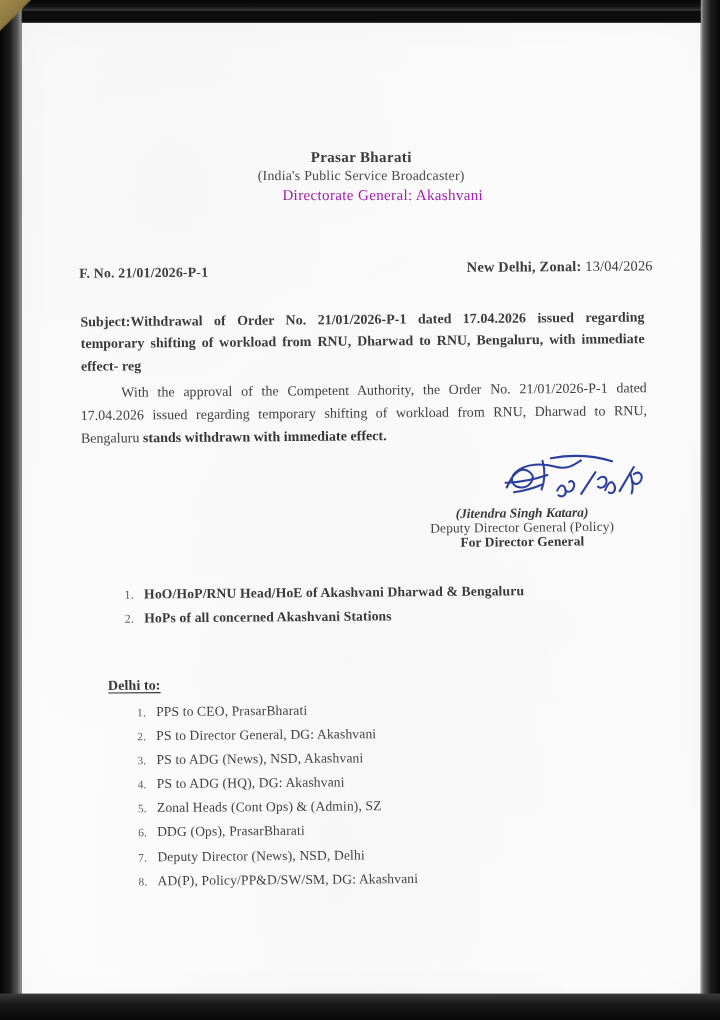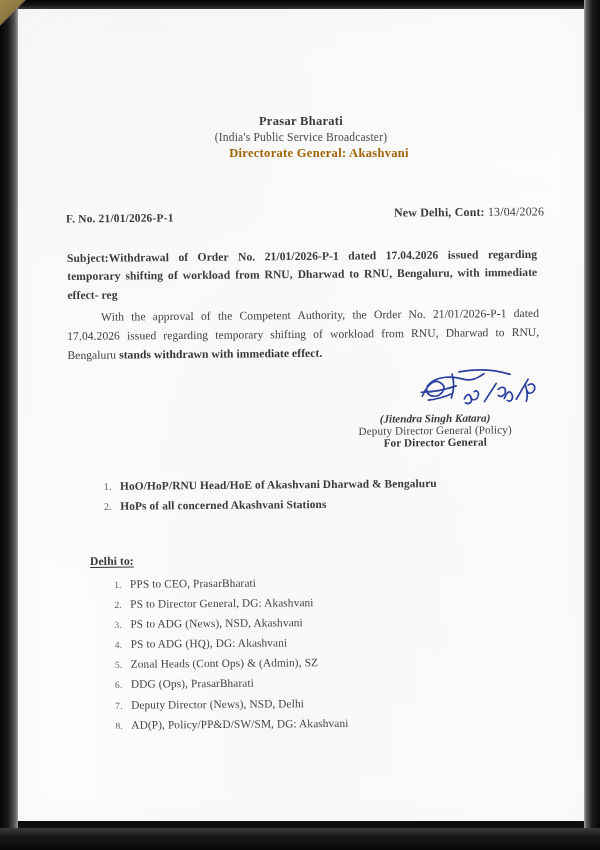--- a/index.html
+++ b/index.html
@@ -46,21 +46,21 @@
   .corner-fold {
     top: 0; left: 0;
     width: 26px; height: 26px;
     background: linear-gradient(135deg, #a08a4e 0%, #8d7840 45%, rgba(141,120,64,0) 65%);
     clip-path: polygon(0 0, 100% 0, 0 100%);
   }
 
   
   .paper {
     position: absolute;
-    top: 9px;
+    top: 19px;
     left: 18px;
     width: 566px;
     height: 812px;
     background: #fcfcfc;
     box-shadow: inset 0 0 40px rgba(0,0,0,0.025);
   }
   .paper-grain {
     position: absolute;
     inset: 0;
     pointer-events: none;
@@ -92,23 +92,23 @@
     letter-spacing: 0.3px;
     color: #3a3a3c;
   }
   .org-tagline {
     font-size: 11.5px;
     color: #4a4a4c;
     letter-spacing: 0.2px;
   }
   .org-directorate {
     font-size: 12.5px;
-    font-weight: bold;
+    font-weight: normal;
     letter-spacing: 0.3px;
-    color: #a16207;
+    color: #a21caf;
     padding-left: 36px;
   }
 
   
   .file-row {
     position: absolute;
     top: 196px;
     left: 48px;
     right: 38px;
     height: 22px;
@@ -287,21 +287,21 @@
 
       <div class="letterhead">
         <div class="org-name">Prasar Bharati</div>
         <div class="org-tagline">(India's Public Service Broadcaster)</div>
         <div class="org-directorate">Directorate General: Akashvani</div>
       </div>
 
       <div class="file-row">
         <div class="file-no">F. No. 21/01/2026-P-1</div>
         <div class="place-date">
-          <span class="lbl">New Delhi, Cont:</span><span class="val"> 13/04/2026</span>
+          <span class="lbl">New Delhi, Zonal:</span><span class="val"> 13/04/2026</span>
         </div>
       </div>
 
       <div class="subject-block">Subject:Withdrawal of Order No. 21/01/2026-P-1 dated 17.04.2026 issued regarding temporary shifting of workload from RNU, Dharwad to RNU, Bengaluru, with immediate effect- reg</div>
 
       <div class="body-block">
         <span class="indent"></span><span>With the approval of the Competent Authority, the Order No. 21/01/2026-P-1 dated 17.04.2026 issued regarding temporary shifting of workload from RNU, Dharwad to RNU, Bengaluru </span><strong>stands withdrawn with immediate effect.</strong>
       </div>
 
       <div class="sign-block">

